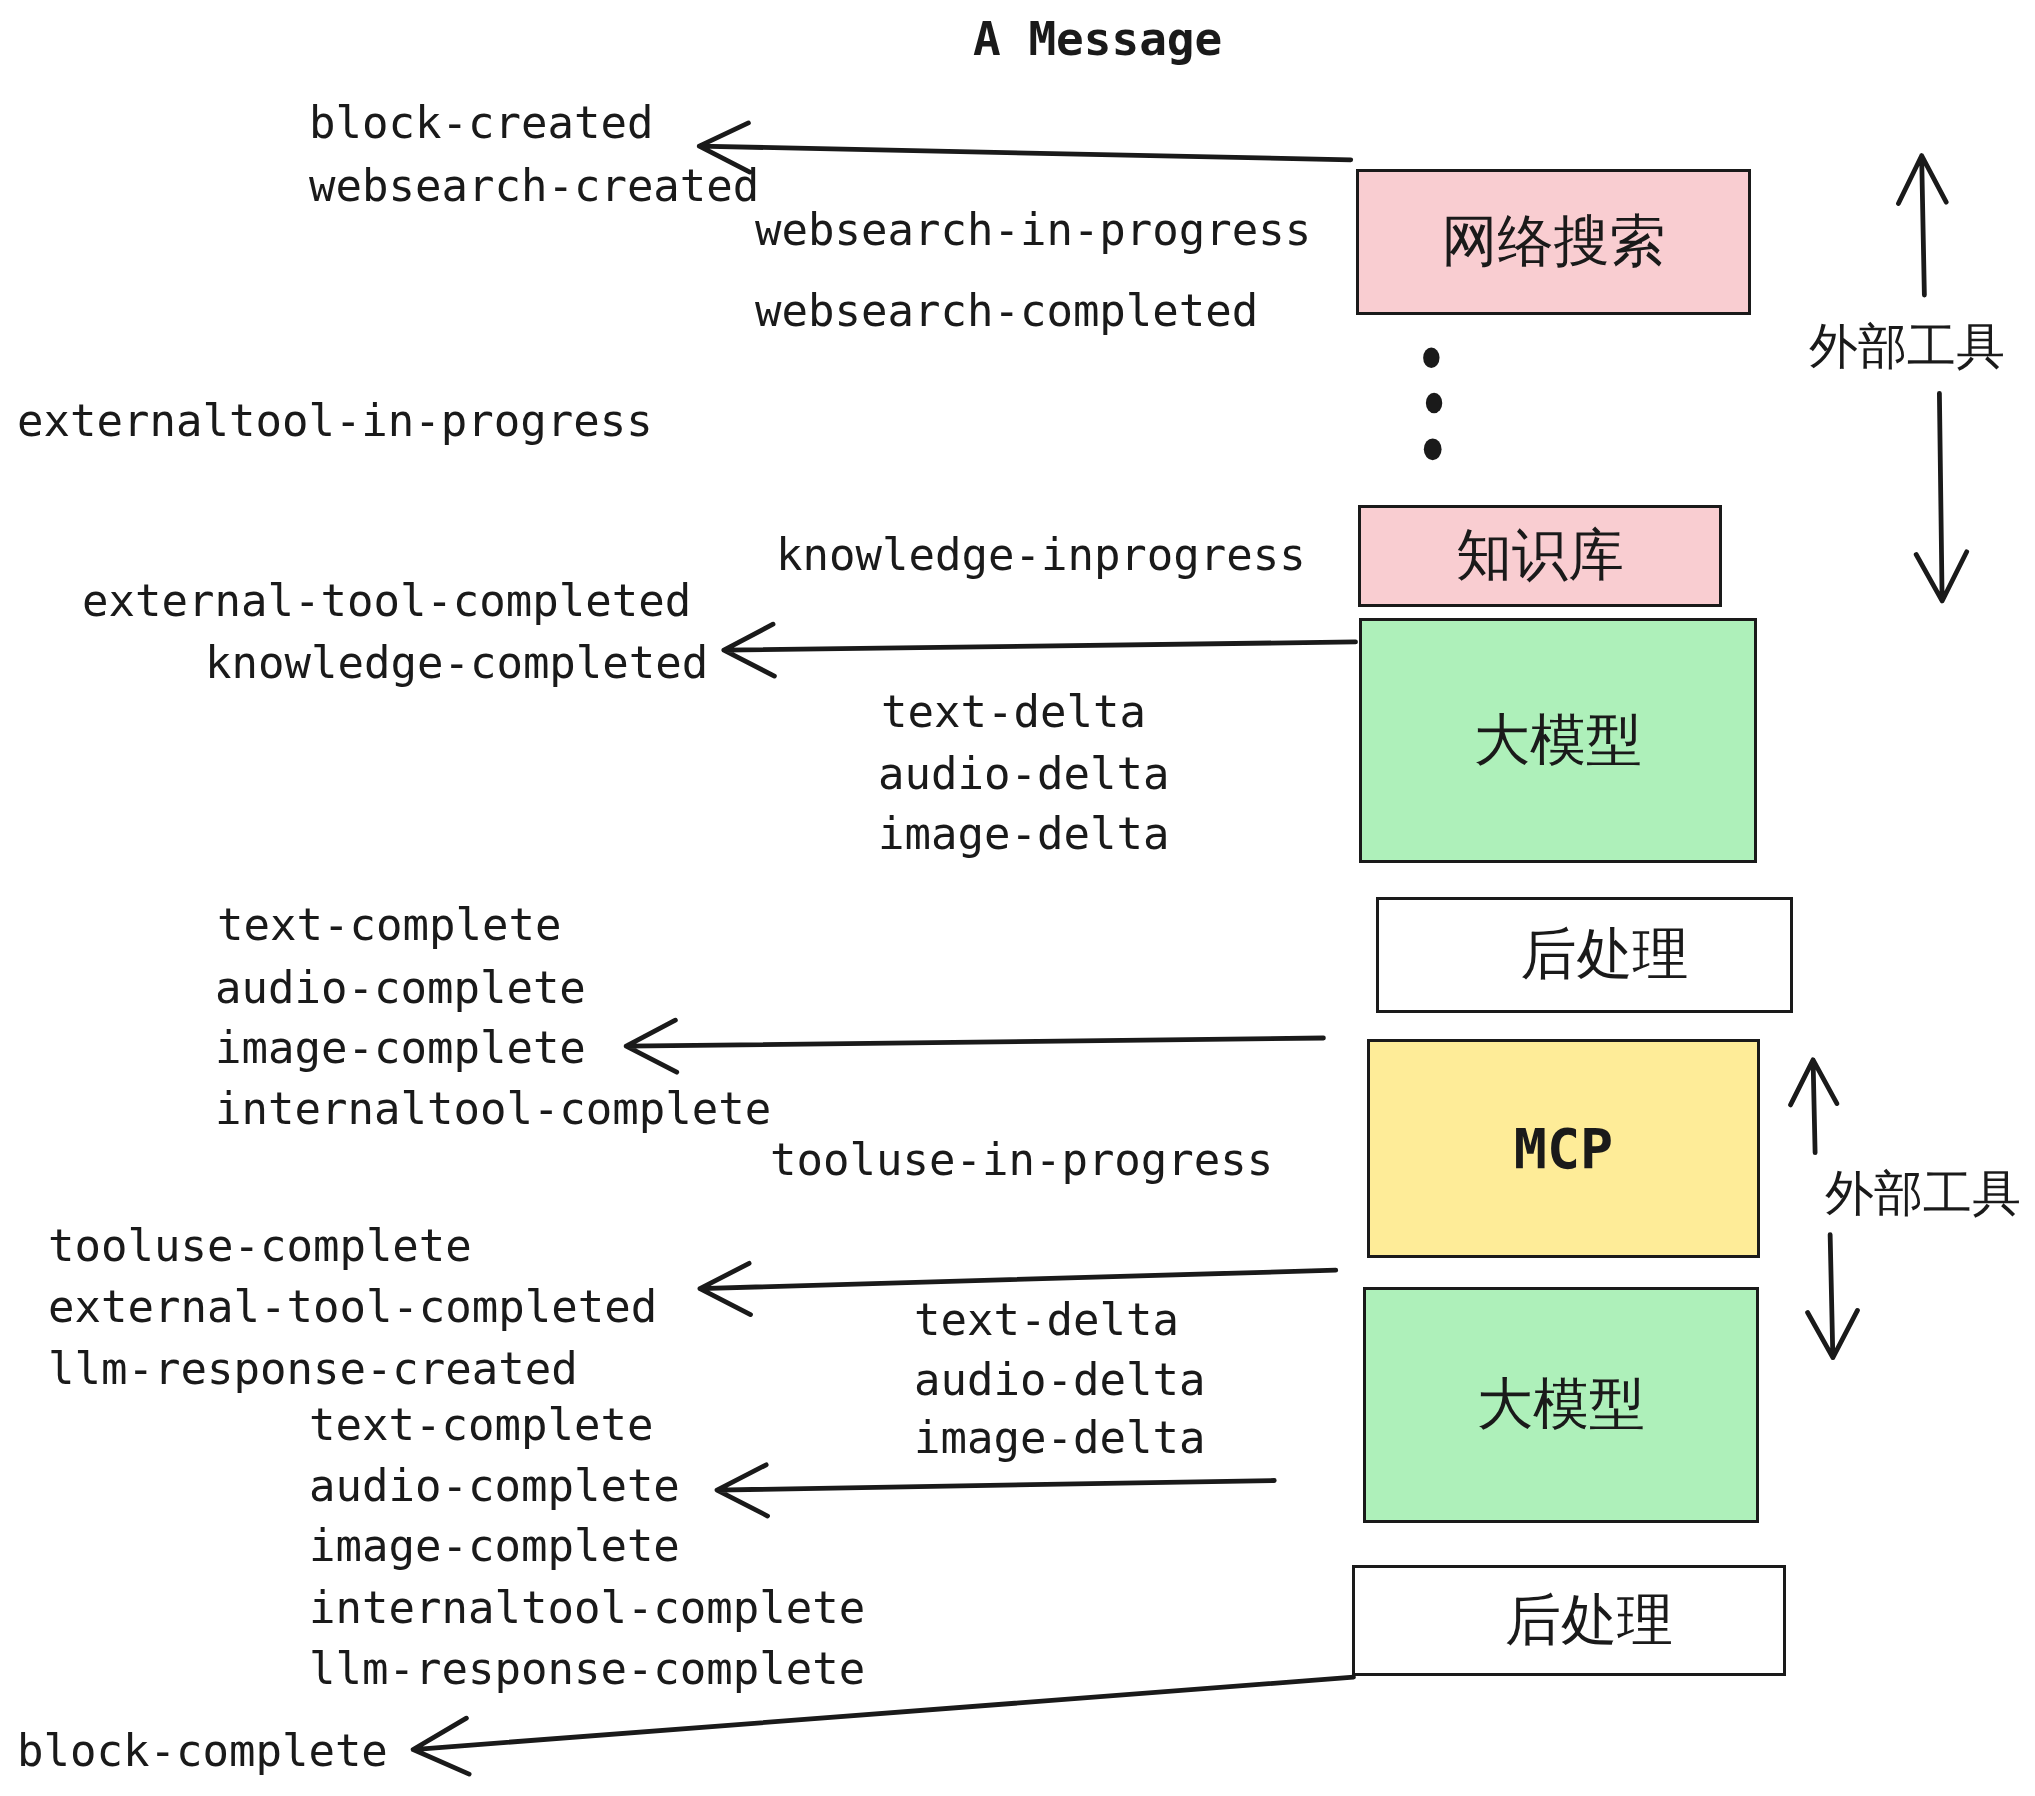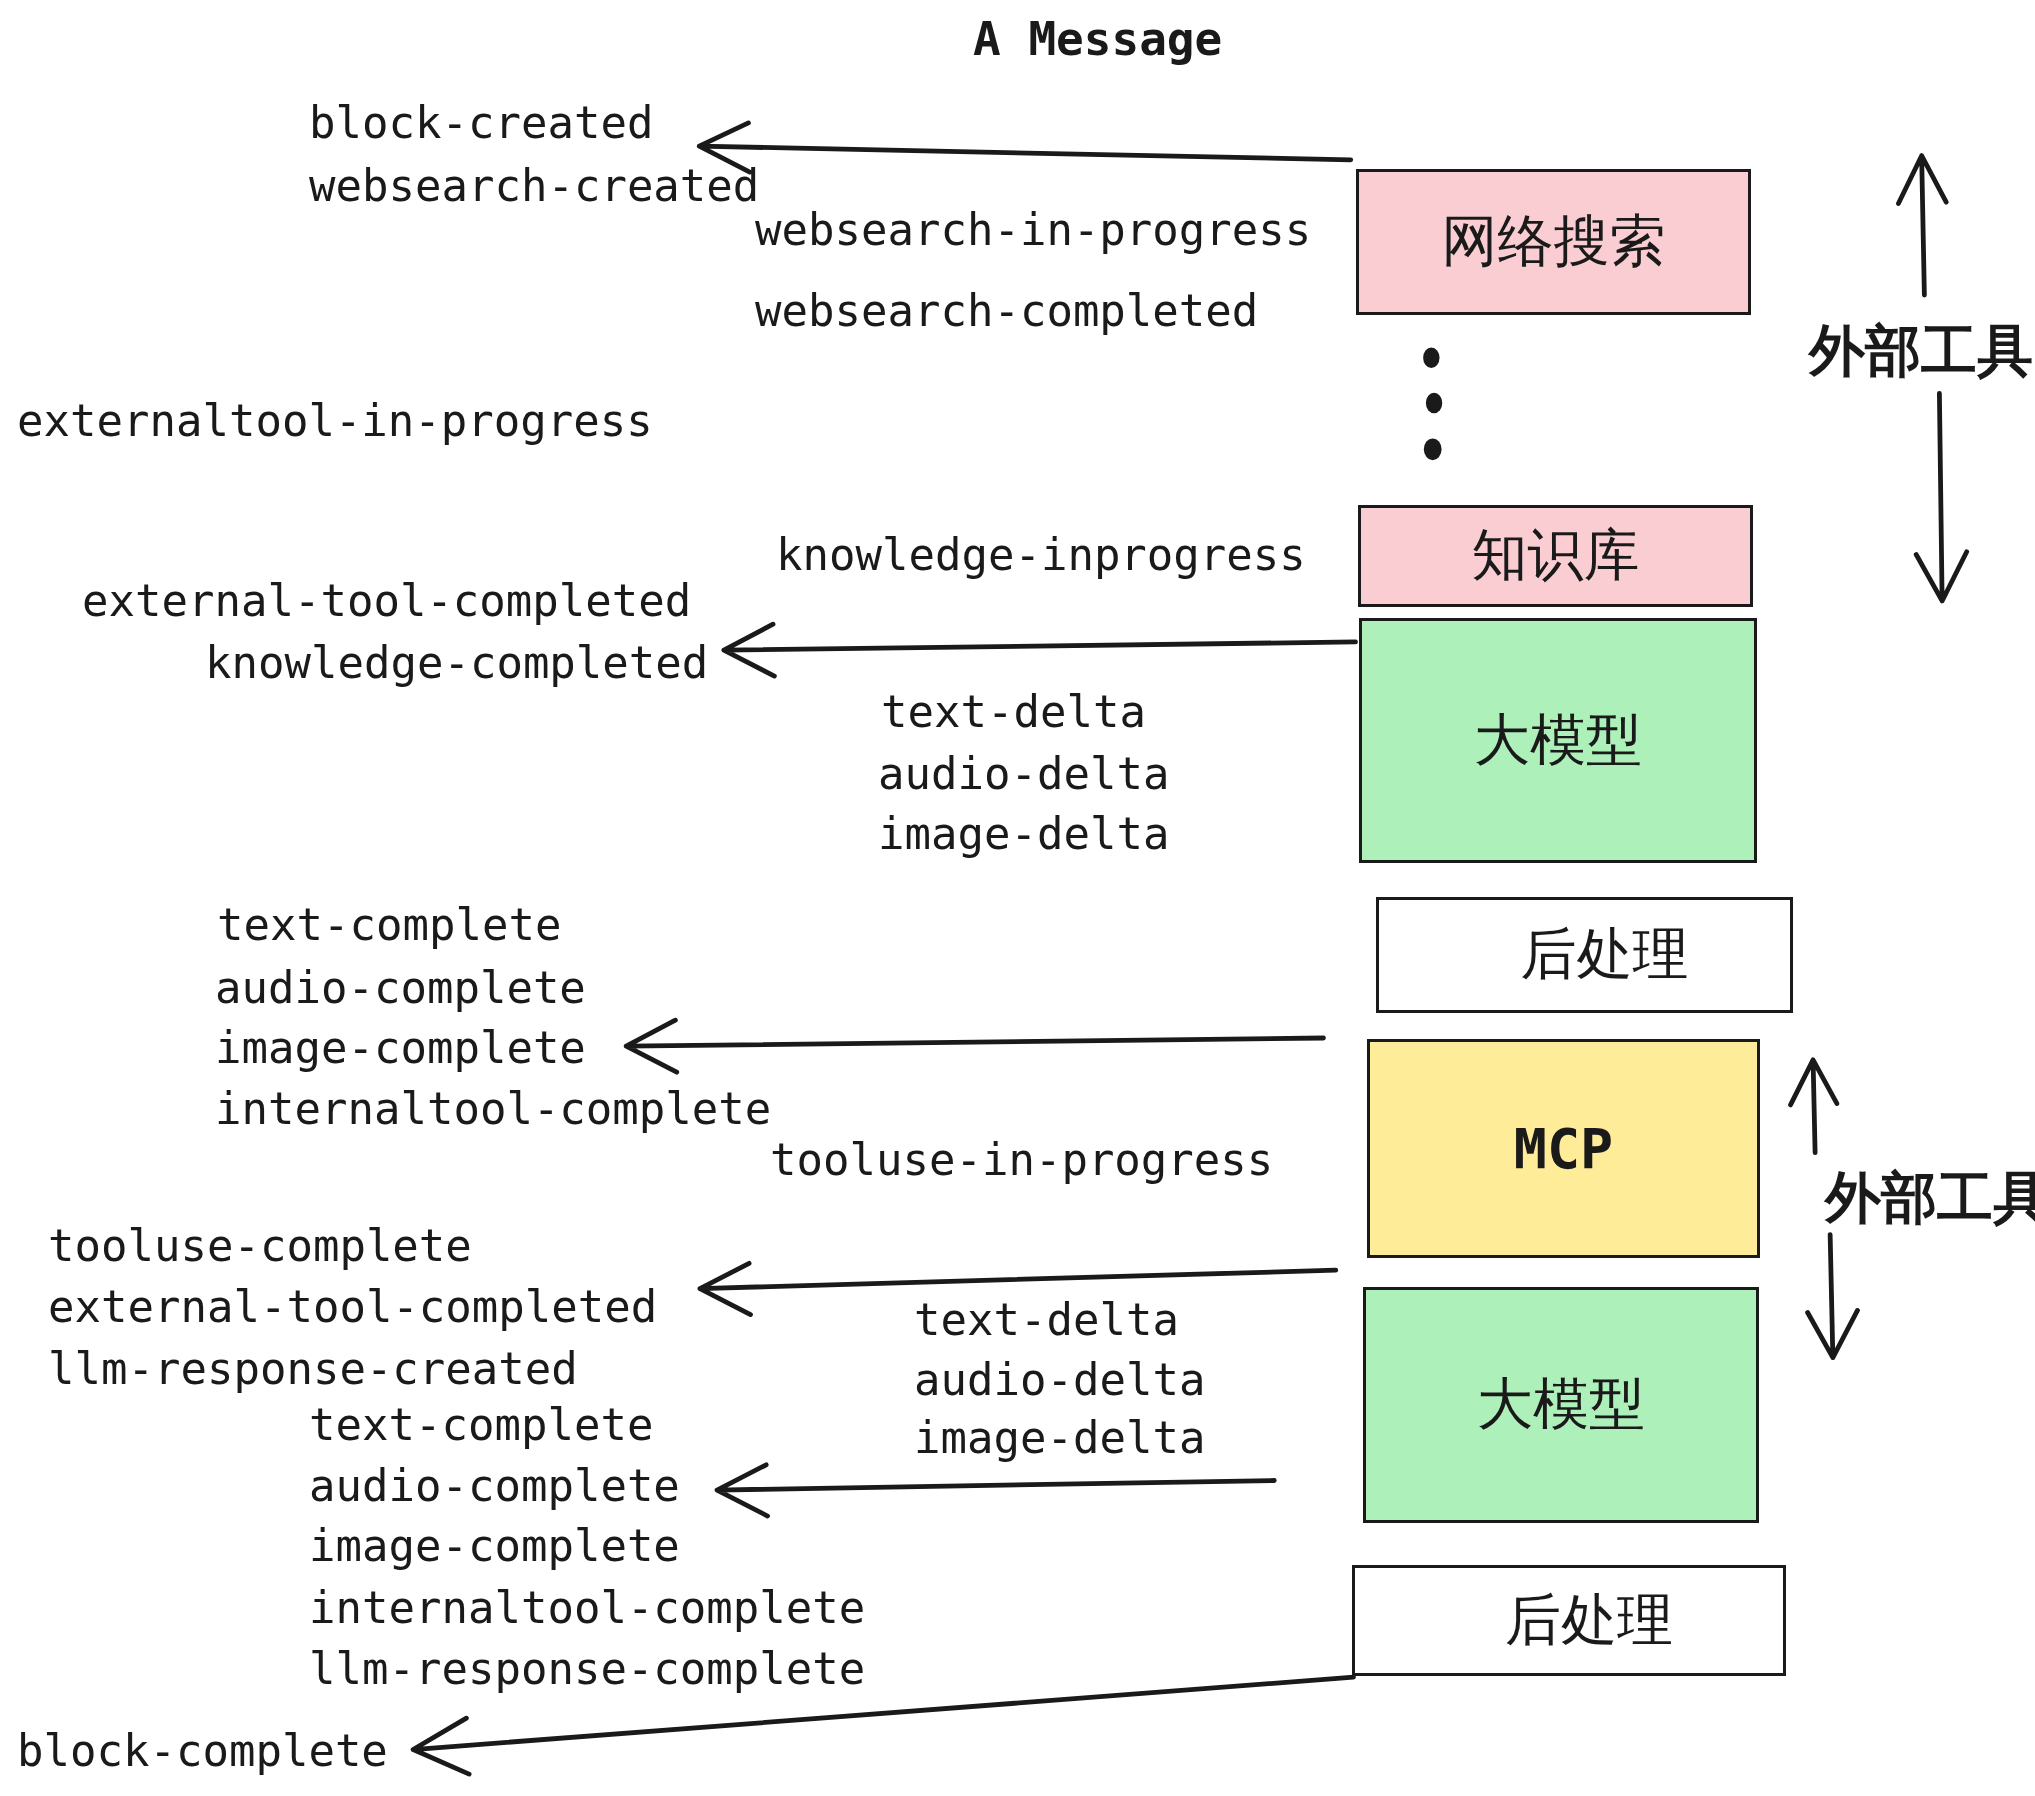--- a/index.html
+++ b/index.html
@@ -28,23 +28,22 @@
     white-space:nowrap;
   }
   .box .mono-label{
     font-family:"DejaVu Sans Mono",monospace;font-weight:bold;font-size:55px;
   }
   .bg-pink{background:var(--pink);}
   .bg-green{background:var(--green);}
   .bg-yellow{background:var(--yellow);}
   .bg-white{background:var(--white);padding-left:40px;}
   .side-label{
-    position:absolute;font-size:56px;color:var(--line);white-space:nowrap;
+    position:absolute;font-size:49px;color:var(--line);white-space:nowrap;
     font-family:"DejaVu Sans","Liberation Sans",sans-serif;
-    font-weight:bold;
   }
   svg.arrows{position:absolute;left:0;top:0;pointer-events:none;}
   svg.arrows path{stroke:var(--line);stroke-width:7;fill:none;
     stroke-linecap:round;stroke-linejoin:round;}
   svg.arrows ellipse{fill:var(--line);}
 </style>
 </head>
 <body>
 
 <div class="title" style="left:973px;top:12.3px;">A Message</div>
@@ -74,21 +73,21 @@
 <div class="ev" style="left:309px;top:1399px;">text-complete</div>
 <div class="ev" style="left:309px;top:1460px;">audio-complete</div>
 <div class="ev" style="left:309px;top:1520px;">image-complete</div>
 <div class="ev" style="left:309px;top:1582px;">internaltool-complete</div>
 <div class="ev" style="left:309px;top:1643px;">llm-response-complete</div>
 <div class="ev" style="left:17px;top:1725px;text-align:center;">block-complete</div>
 
 <div class="box bg-pink" style="left:1356px;top:169px;width:395px;height:146px;">
   <span class="box-label">网络搜索</span>
 </div>
-<div class="box bg-pink" style="left:1358px;top:505px;width:395px;height:102px;">
+<div class="box bg-pink" style="left:1358px;top:505px;width:364px;height:102px;">
   <span class="box-label">知识库</span>
 </div>
 <div class="box bg-green" style="left:1359px;top:618px;width:398px;height:245px;">
   <span class="box-label">大模型</span>
 </div>
 <div class="box bg-white" style="left:1376px;top:897px;width:417px;height:116px;">
   <span class="box-label">后处理</span>
 </div>
 <div class="box bg-yellow" style="left:1367px;top:1039px;width:393px;height:219px;">
   <span class="box-label mono-label">MCP</span>

